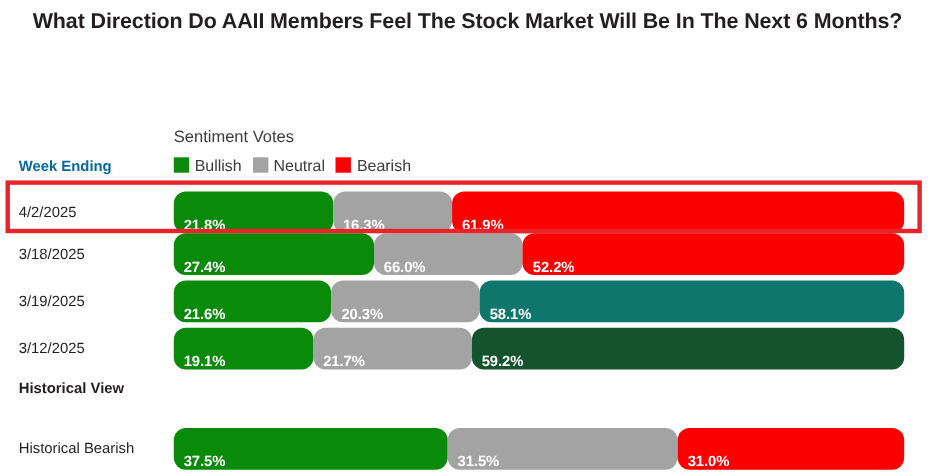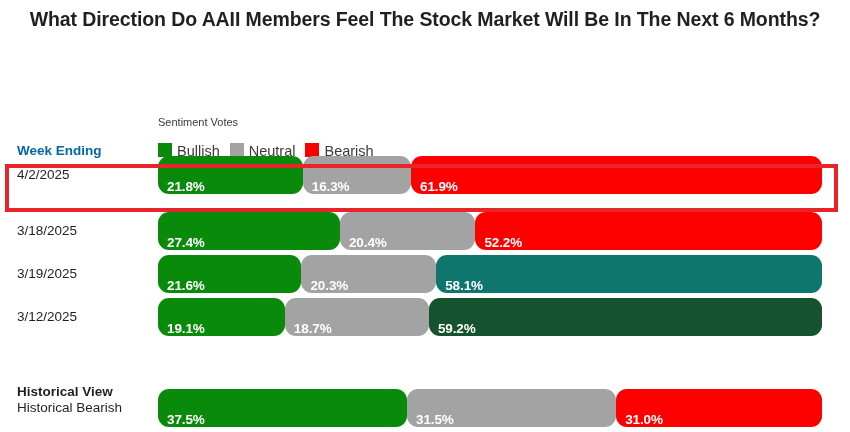--- a/index.html
+++ b/index.html
@@ -31,21 +31,21 @@
     padding: 0 14px;
     box-sizing: border-box;
   }
 
   
   
   .sentiment-heading {
     position: absolute;
     left: 158px;
     top: 116px;
-    font-size: 11px;
+    font-size: 15px;
     font-weight: normal;
     color: #3b3b3b;
     white-space: nowrap;
   }
 
   .legend {
     position: absolute;
     left: 158px;
     top: 143px;
     display: flex;
@@ -131,21 +131,21 @@
     border: 4px solid #e8242a;
     box-sizing: border-box;
     background: transparent;
     pointer-events: none;
   }
 
   
   .historical-view-label {
     position: absolute;
     left: 17px;
-    top: 384px;
+    top: 345px;
     font-size: 13.5px;
     font-weight: bold;
     color: #231f20;
     white-space: nowrap;
   }
 </style>
 </head>
 <body>
 
 <div class="chart-title">What Direction Do AAII Members Feel The Stock Market Will Be In The Next 6 Months?</div>
@@ -163,42 +163,42 @@
     <span class="legend-swatch" style="background: rgb(163, 163, 163);"></span>
     <span class="legend-label">Neutral</span>
   </div>
   <div class="legend-item">
     <span class="legend-swatch" style="background: rgb(252, 0, 0);"></span>
     <span class="legend-label">Bearish</span>
   </div>
 </div>
 
 <div id="rows-container">
-    <div class="row" style="top: 156px;">
+    <div class="row" style="top: 174px;">
       <div class="row-label">4/2/2025</div>
       <div class="bar">
         <div class="seg" style="background: rgb(10, 138, 10); width: 21.8%;">
           <span class="seg-value">21.8%</span>
         </div>
         <div class="seg" style="background: rgb(163, 163, 163); width: 16.3%;">
           <span class="seg-value">16.3%</span>
         </div>
         <div class="seg" style="background: rgb(252, 0, 0); width: 61.9%;">
           <span class="seg-value">61.9%</span>
         </div>
       </div>
     </div>
     <div class="row" style="top: 212px;">
       <div class="row-label">3/18/2025</div>
       <div class="bar">
         <div class="seg" style="background: rgb(10, 138, 10); width: 27.4%;">
           <span class="seg-value">27.4%</span>
         </div>
         <div class="seg" style="background: rgb(163, 163, 163); width: 20.4%;">
-          <span class="seg-value">20.4%</span>
+          <span class="seg-value">66.0%</span>
         </div>
         <div class="seg" style="background: rgb(252, 0, 0); width: 52.2%;">
           <span class="seg-value">52.2%</span>
         </div>
       </div>
     </div>
     <div class="row" style="top: 255px;">
       <div class="row-label">3/19/2025</div>
       <div class="bar">
         <div class="seg" style="background: rgb(10, 138, 10); width: 21.6%;">
@@ -212,21 +212,21 @@
         </div>
       </div>
     </div>
     <div class="row" style="top: 298px;">
       <div class="row-label">3/12/2025</div>
       <div class="bar">
         <div class="seg" style="background: rgb(10, 138, 10); width: 19.1%;">
           <span class="seg-value">19.1%</span>
         </div>
         <div class="seg" style="background: rgb(163, 163, 163); width: 21.7%;">
-          <span class="seg-value">18.7%</span>
+          <span class="seg-value">21.7%</span>
         </div>
         <div class="seg" style="background: #14532d; width: 59.2%;">
           <span class="seg-value">59.2%</span>
         </div>
       </div>
     </div>
   </div>
 
 <div class="highlight-box"></div>
 

